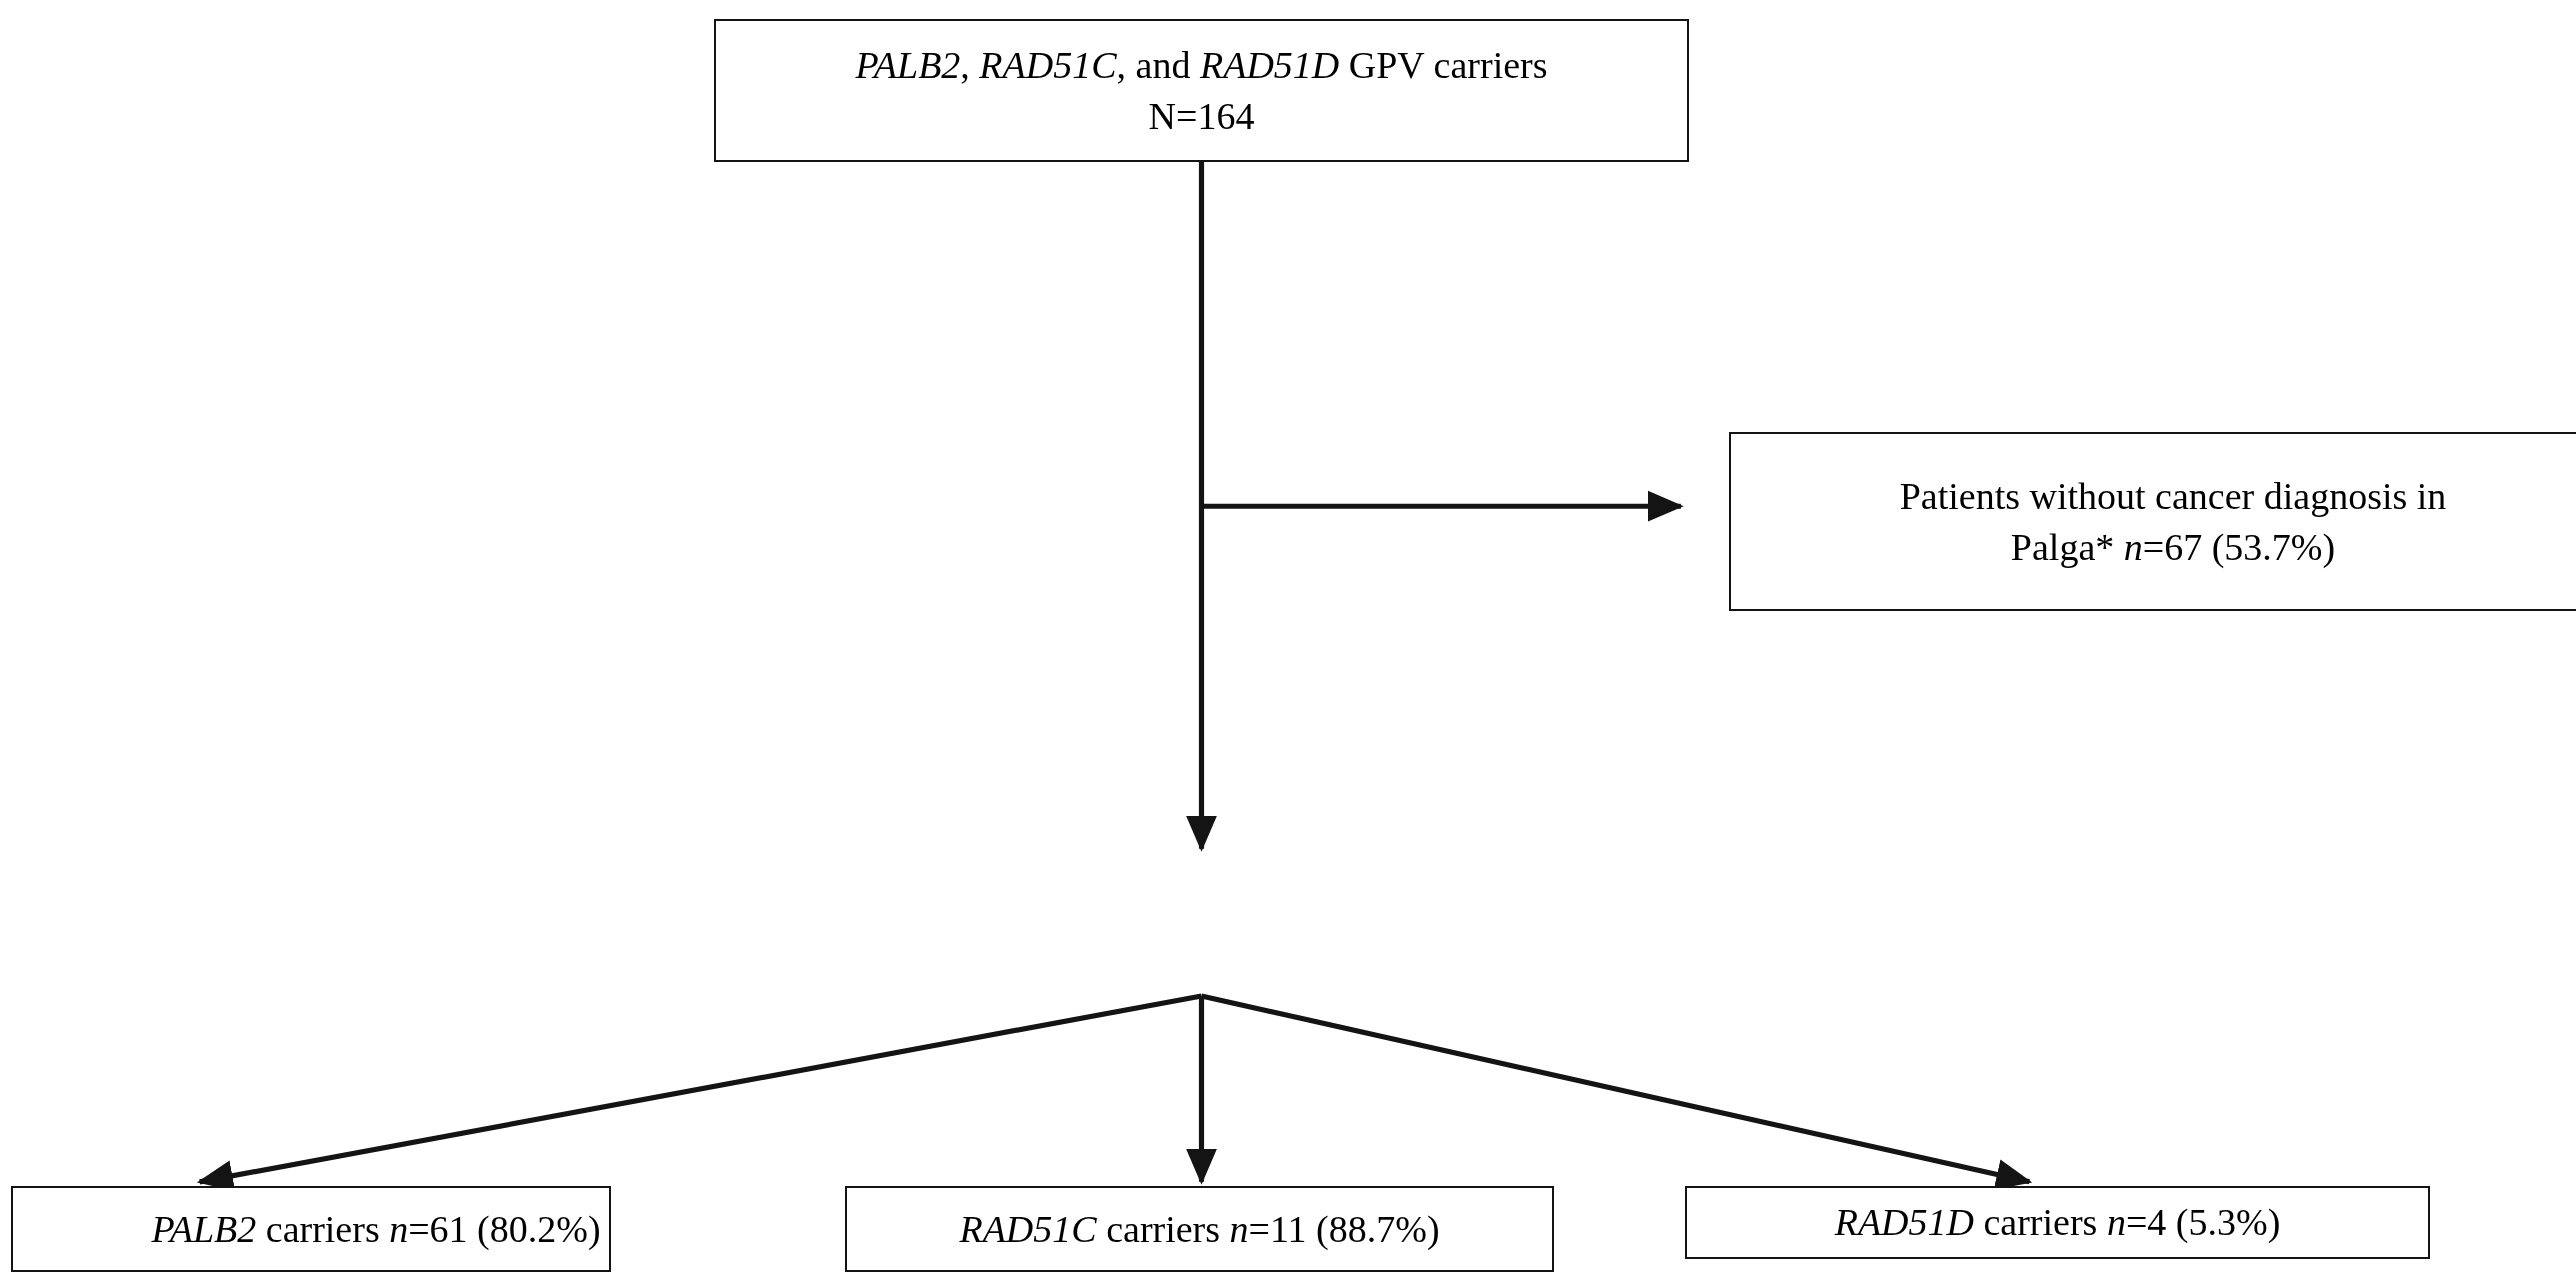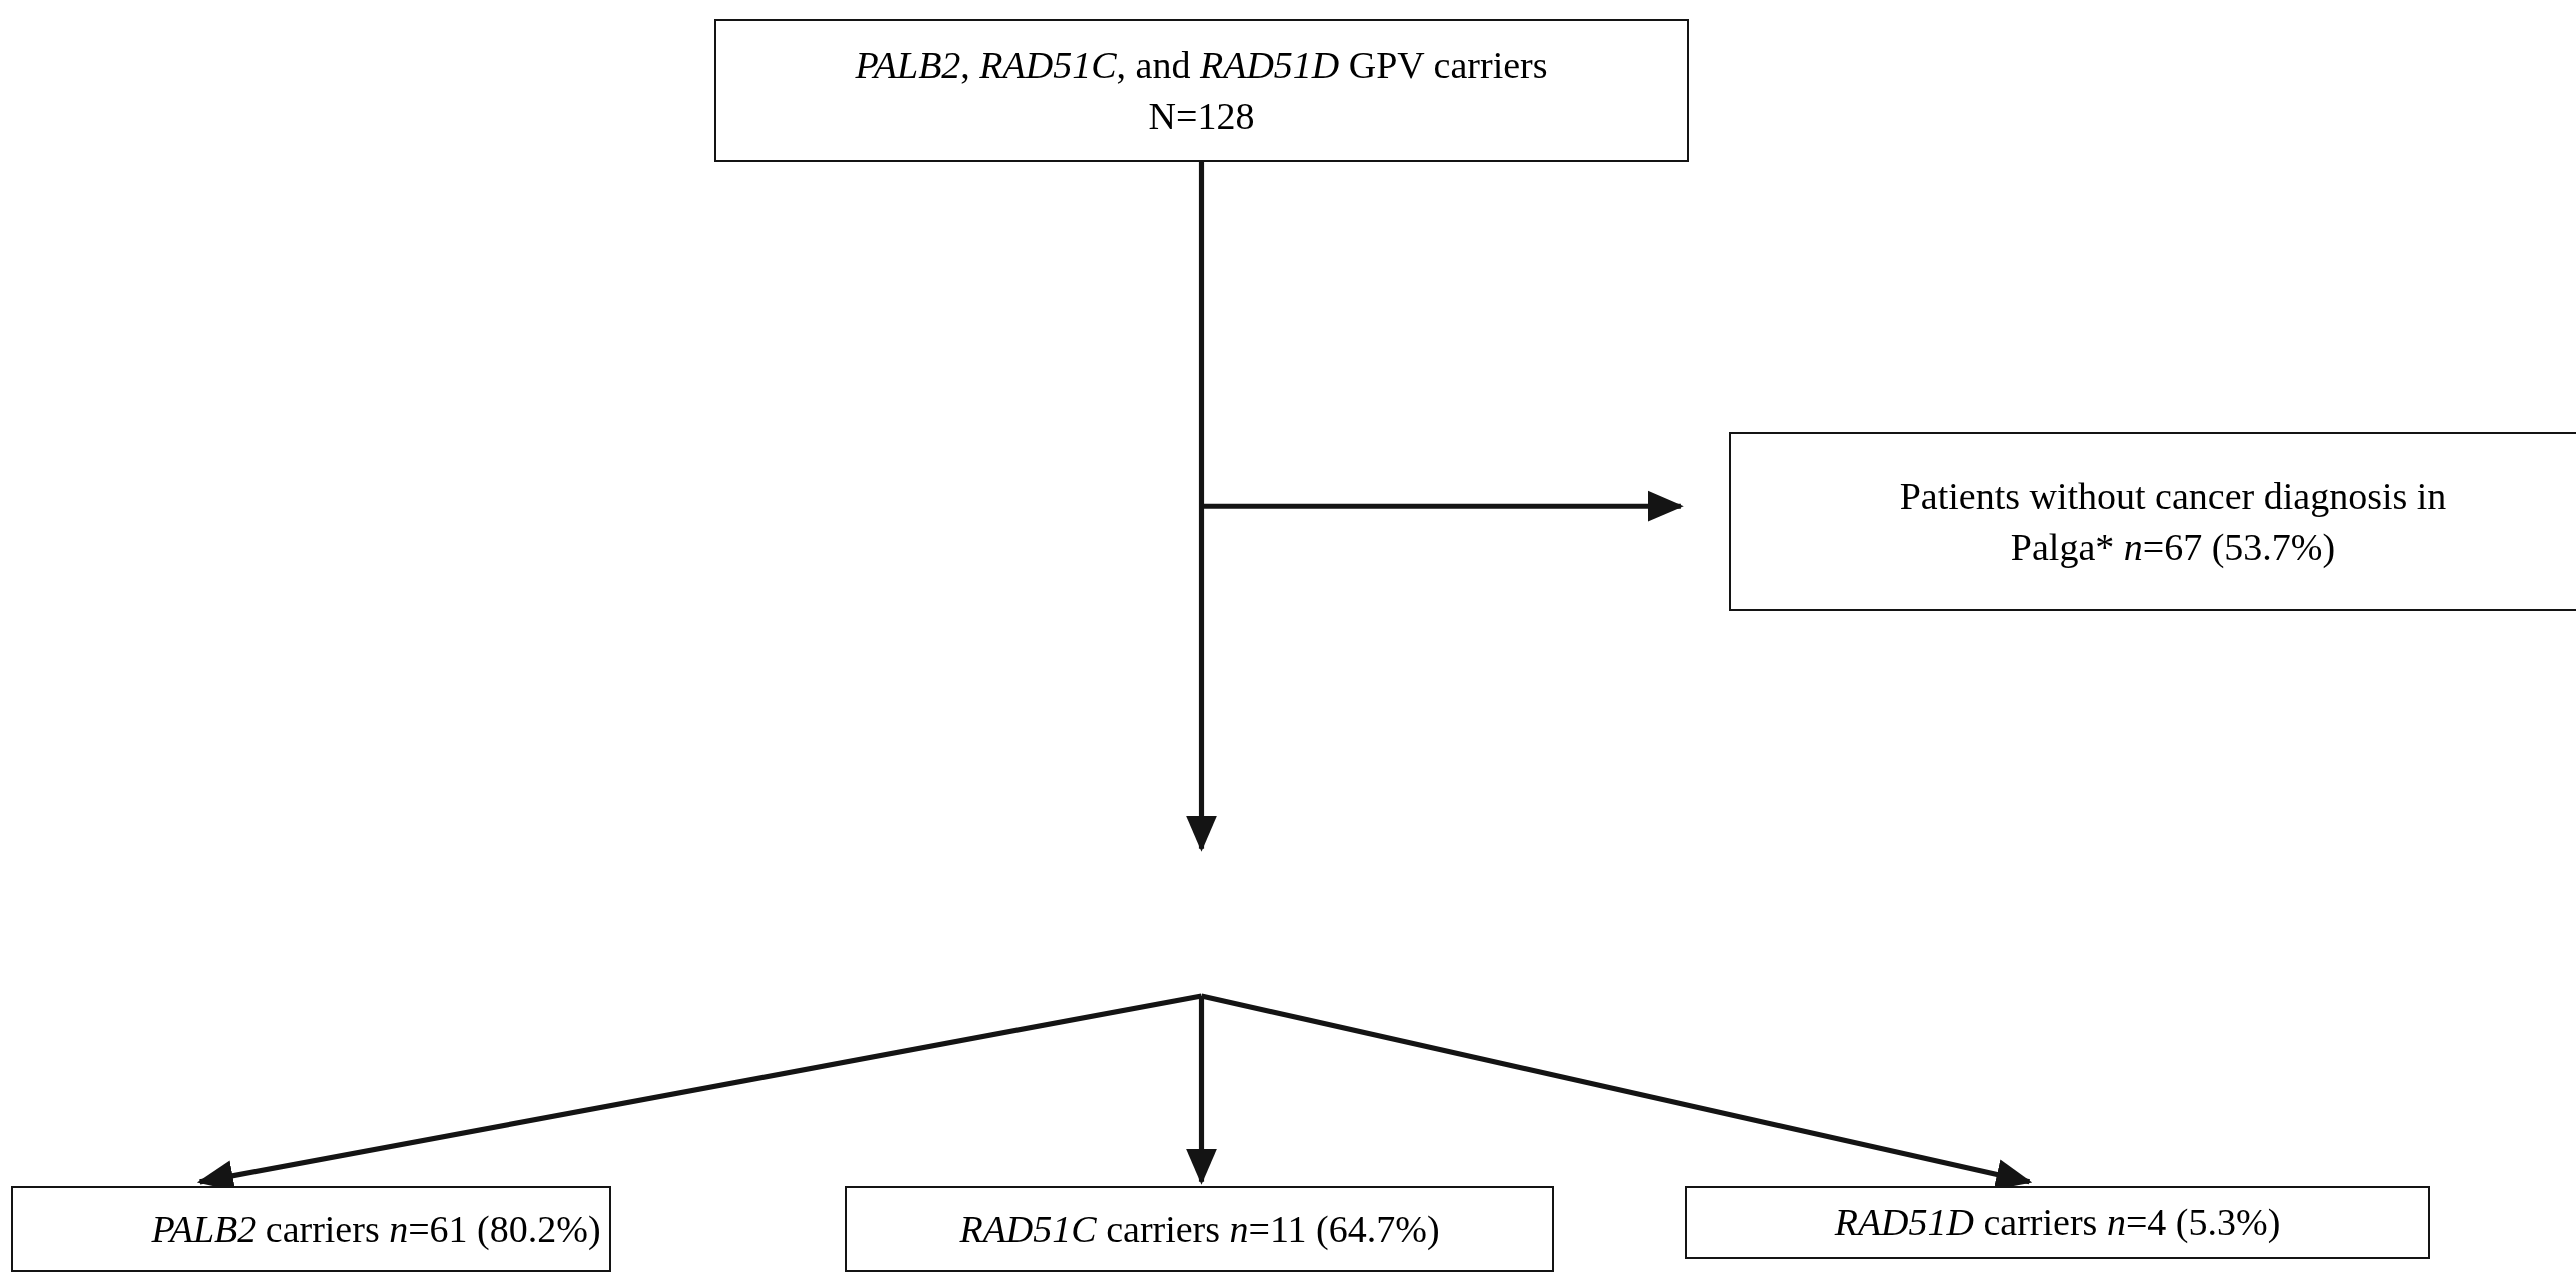--- a/index.html
+++ b/index.html
@@ -70,35 +70,35 @@
 
     <line x1="1396" y1="1157" x2="232" y2="1373" stroke="#141414" stroke-width="6" marker-end="url(#arrow)"></line>
 
     <line x1="1396" y1="1157" x2="1396" y2="1373" stroke="#141414" stroke-width="6" marker-end="url(#arrow)"></line>
 
     <line x1="1396" y1="1157" x2="2358" y2="1373" stroke="#141414" stroke-width="6" marker-end="url(#arrow)"></line>
   </svg>
 
   <div class="node" id="node-root">
     <span class="line"><span class="gene">PALB2</span><span>, </span><span class="gene">RAD51C</span><span>, and </span><span class="gene">RAD51D</span><span> GPV carriers</span></span>
-    <span class="line">N=128</span>
+    <span class="line">N=164</span>
   </div>
 
   <div class="node" id="node-nocancer">
     <span class="line">Patients without cancer diagnosis in</span>
     <span class="line"><span>Palga* </span><span class="nvar">n</span><span>=67 (53.7%)</span></span>
   </div>
 
 
   <div class="node" id="node-palb2">
     <span class="line"><span class="gene">PALB2</span><span> carriers </span><span class="nvar">n</span><span>=61 (80.2%)</span></span>
   </div>
 
   <div class="node" id="node-rad51c">
-    <span class="line"><span class="gene">RAD51C</span><span> carriers </span><span class="nvar">n</span><span>=11 (64.7%)</span></span>
+    <span class="line"><span class="gene">RAD51C</span><span> carriers </span><span class="nvar">n</span><span>=11 (88.7%)</span></span>
   </div>
 
   <div class="node" id="node-rad51d">
     <span class="line"><span class="gene">RAD51D</span><span> carriers </span><span class="nvar">n</span><span>=4 (5.3%)</span></span>
   </div>
 
 </div>
 
 
 </body></html>

